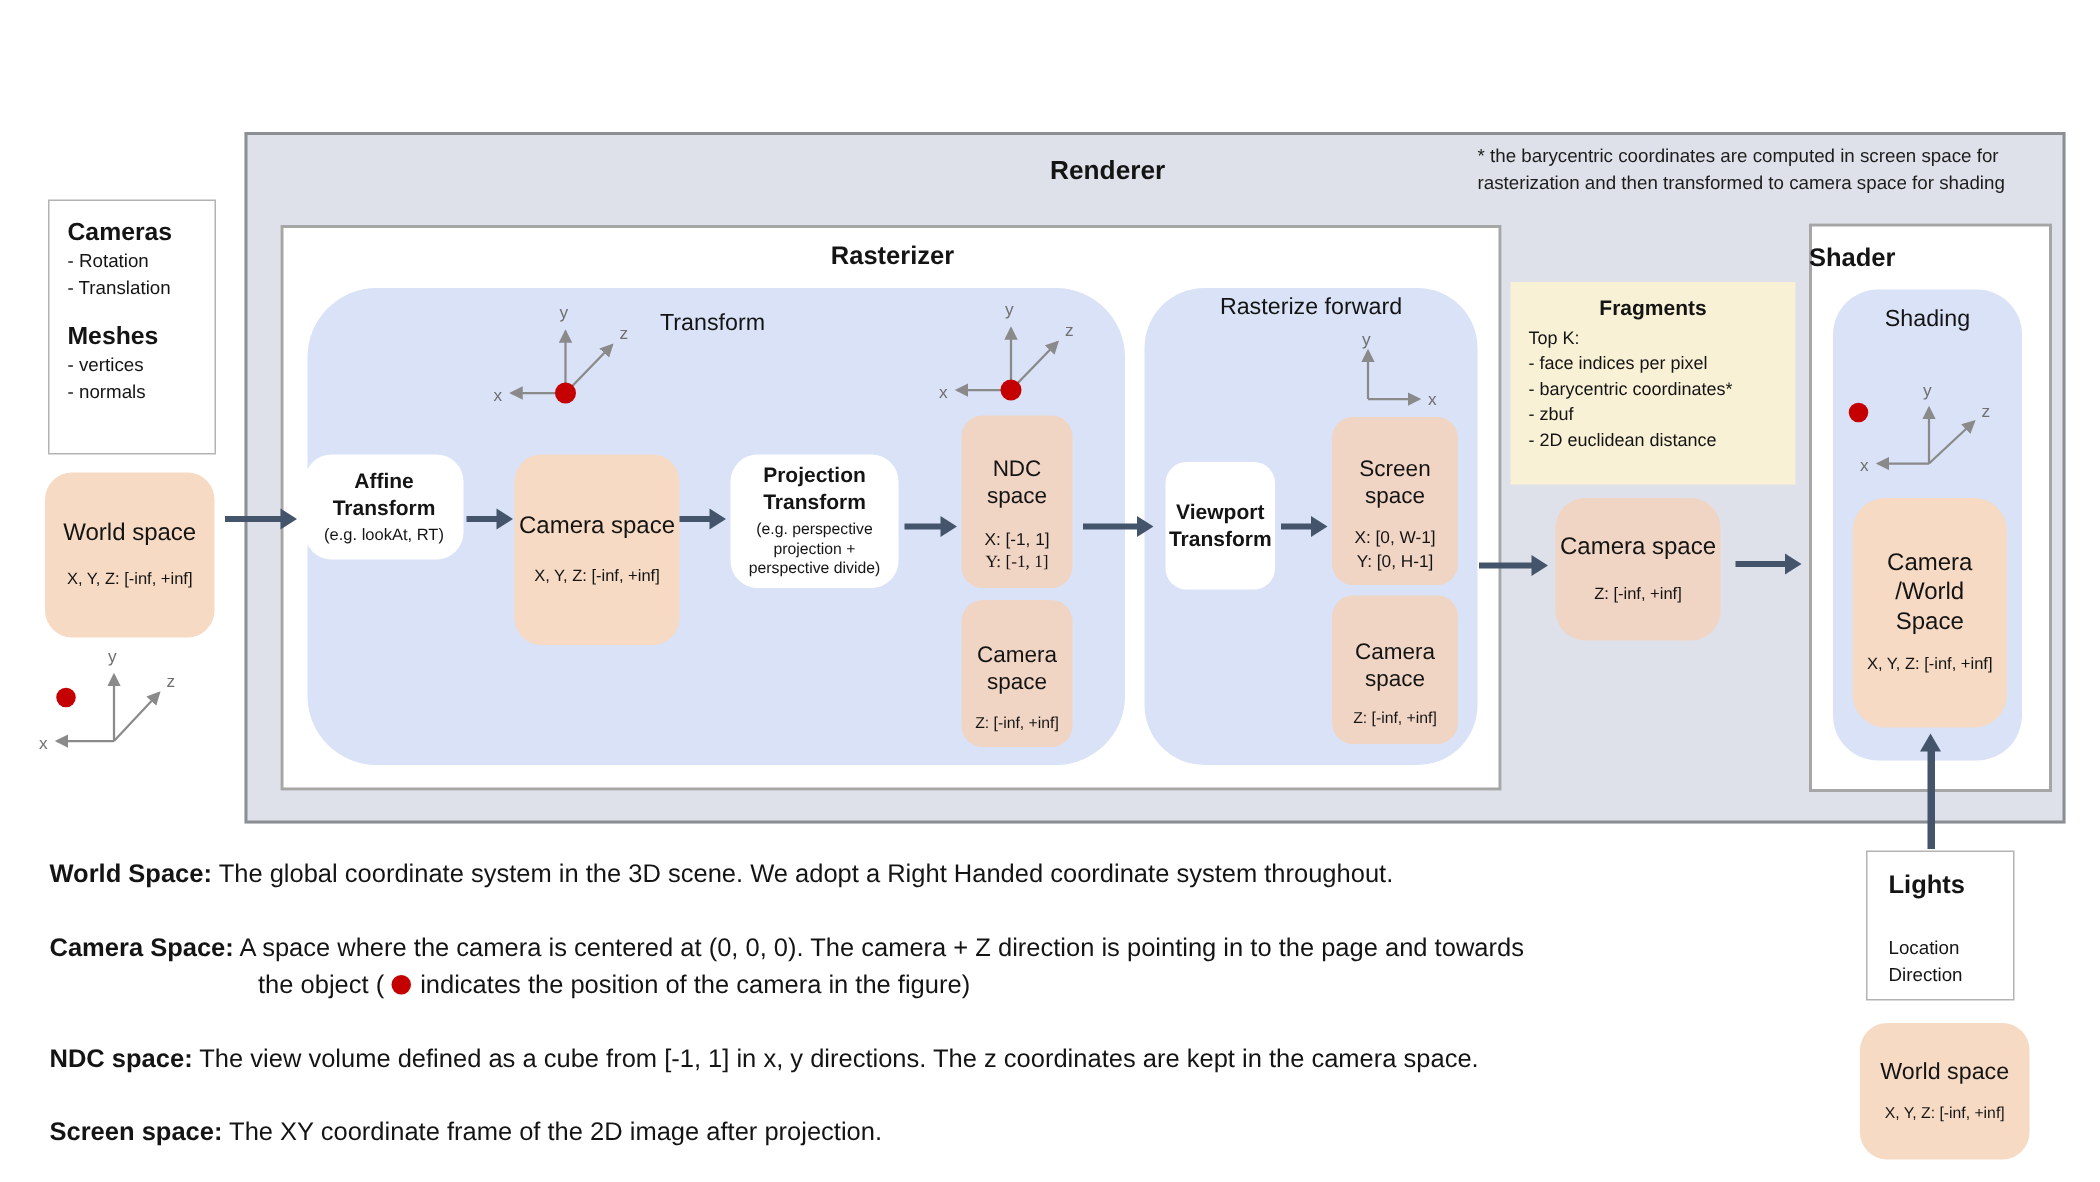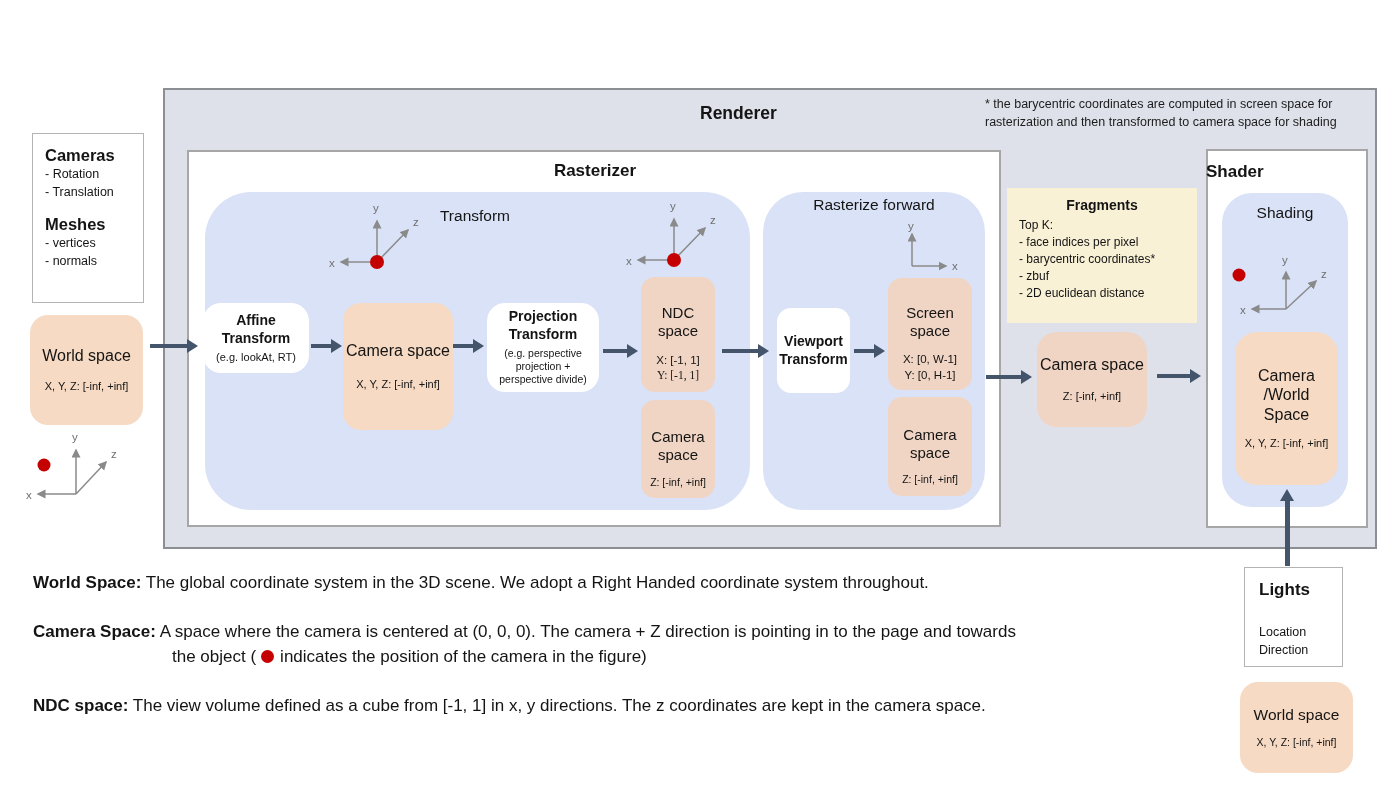--- a/index.html
+++ b/index.html
@@ -245,14 +245,18 @@
     <div style="margin-left:139px;">
       <span>the object (</span><span class="reddot-inline"></span><span>indicates the position of the camera in the figure)</span>
     </div>
   </div>
 
   <div class="def" style="left:33px;top:694px;">
     <b>NDC space:</b>
     <span>The view volume defined as a cube from [-1, 1] in x, y directions. The z coordinates are kept in the camera space.</span>
   </div>
 
+  <div class="def" style="left:33px;top:743px;">
+    <b>Screen space:</b>
+    <span>The XY coordinate frame of the 2D image after projection.</span>
+  </div>
 
 </div>
 
 </body></html>

